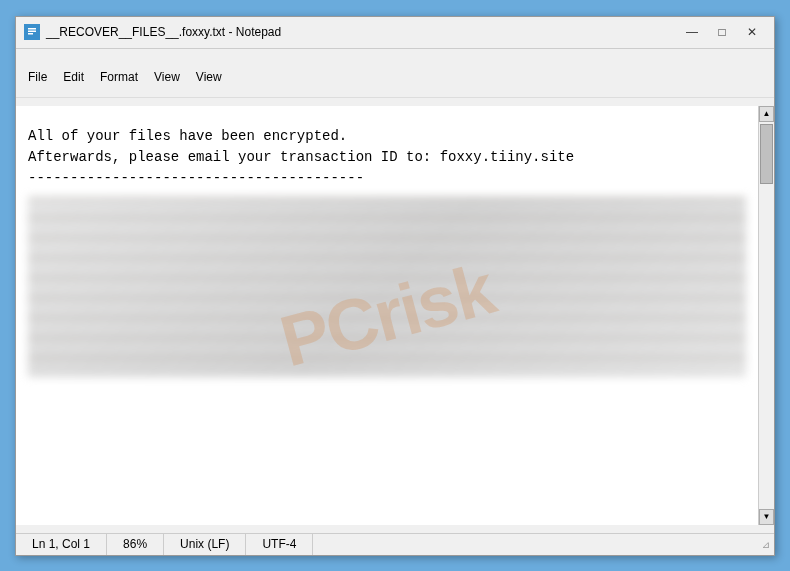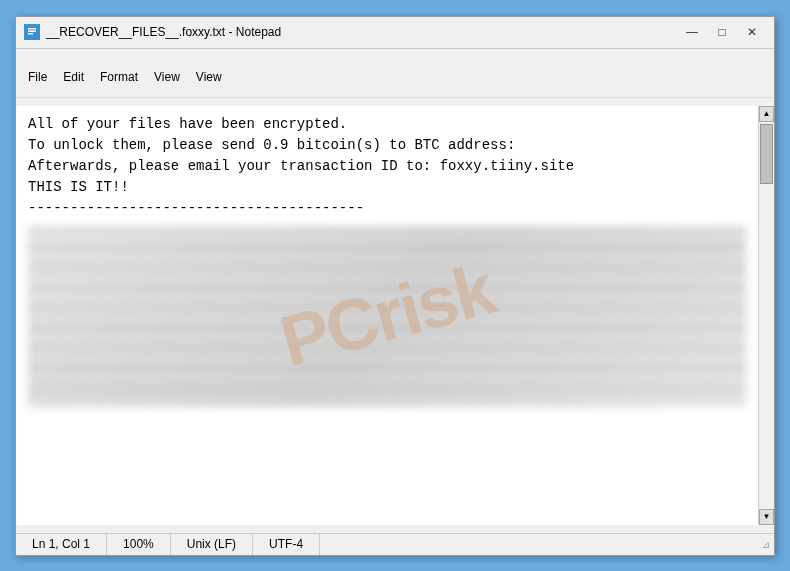--- a/index.html
+++ b/index.html
@@ -98,21 +98,21 @@
 
     .content-area {
       flex: 1;
       display: flex;
       overflow: hidden;
       position: relative;
     }
 
     .text-content {
       flex: 1;
-      padding: 8px 12px;
+      padding: 20px 12px;
       font-family: 'Courier New', Courier, monospace;
       font-size: 14px;
       color: #000;
       overflow: hidden;
       position: relative;
       background: #fff;
     }
 
     .text-content p {
       line-height: 1.5;
@@ -257,24 +257,22 @@
     <span class="menu-item">Edit</span>
     <span class="menu-item">Format</span>
     <span class="menu-item">View</span>
     <span class="menu-item">View</span>
   </div>
 
   <div class="content-area">
     <div class="text-content">
       <p>All of your files have been encrypted.</p>
       <p></p>
-      <p>To unlock them, please send 0.9 bitcoin(s) to BTC address:</p>
       <p>Afterwards, please email your transaction ID to: foxxy.tiiny.site</p>
       <p></p>
-      <p>THIS IS IT!!</p>
       <p></p>
       <p>----------------------------------------</p>
 
       <div class="blurred-section"></div>
 
       <div class="watermark">PCrisk</div>
     </div>
 
     <div class="scrollbar">
       <div class="scrollbar-btn">▲</div>
@@ -283,21 +281,21 @@
       </div>
       <div class="scrollbar-btn">▼</div>
     </div>
   </div>
 
   <div class="status-bar">
     <div class="status-section">
       <span>Ln 1, Col 1</span>
     </div>
     <div class="status-section">
-      <span>100%</span>
+      <span>86%</span>
     </div>
     <div class="status-section">
       <span>Unix (LF)</span>
     </div>
     <div class="status-section">
       <span>UTF-4</span>
     </div>
     <div class="resize-grip">⊿</div>
   </div>
 </div>

